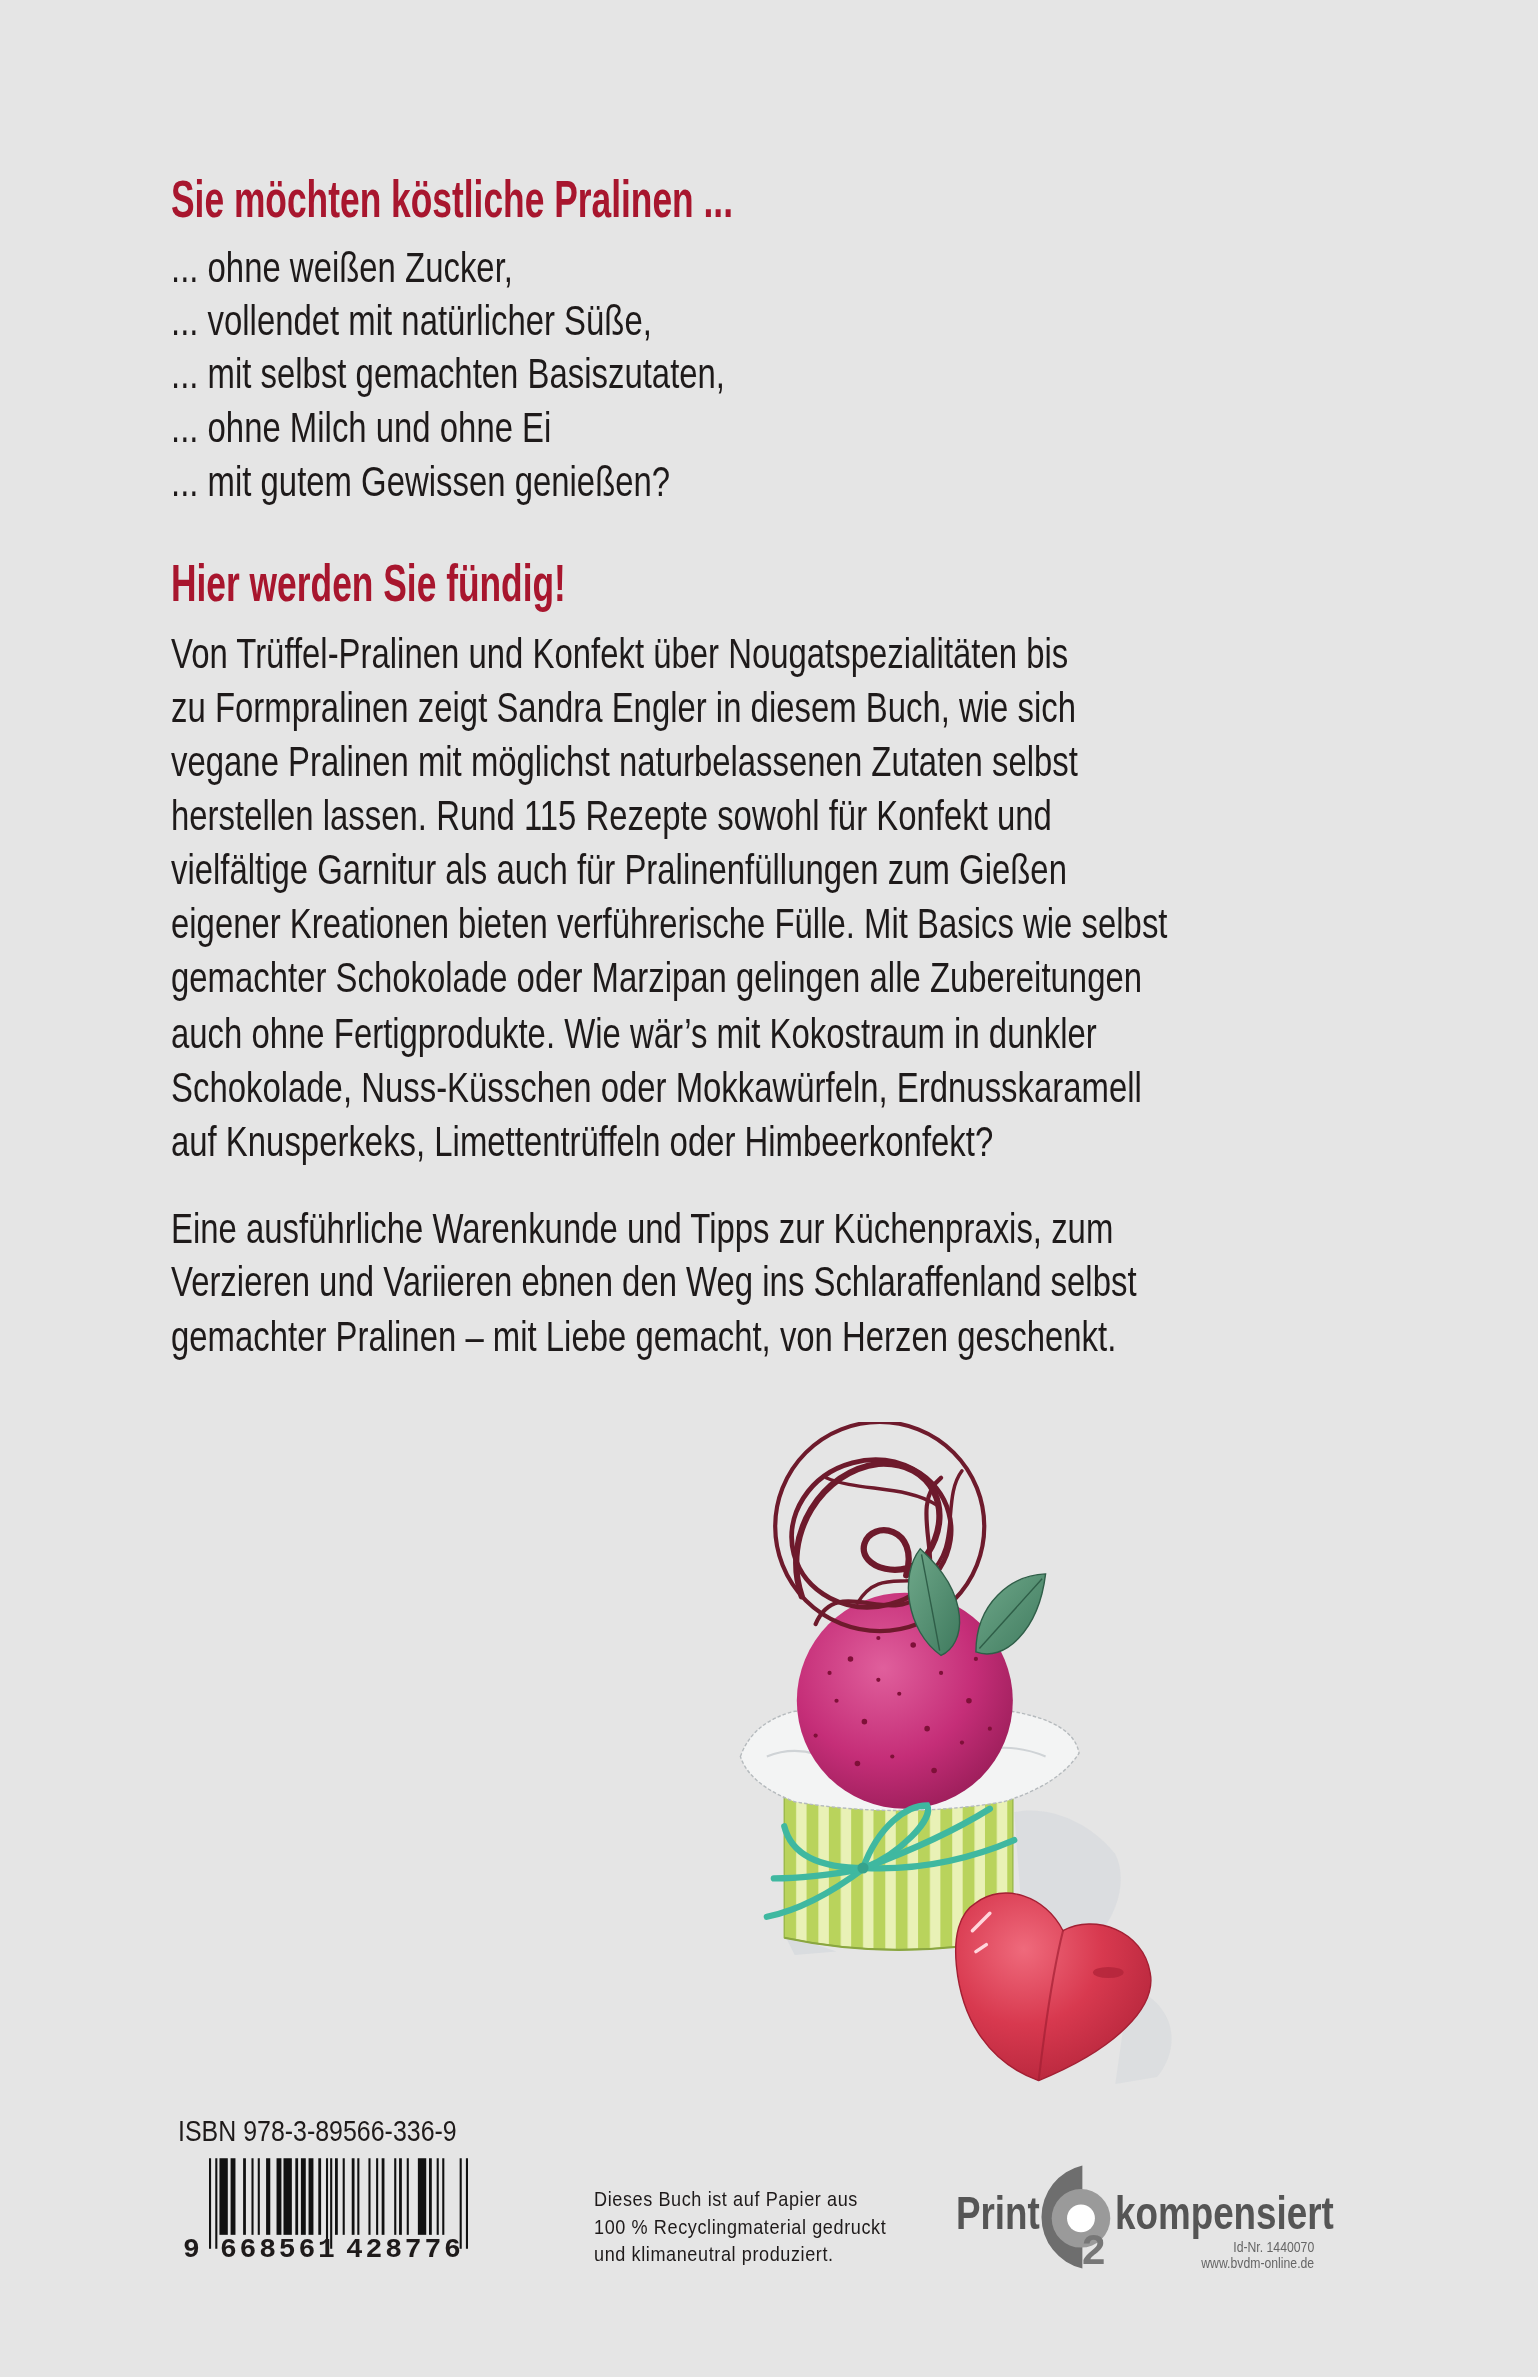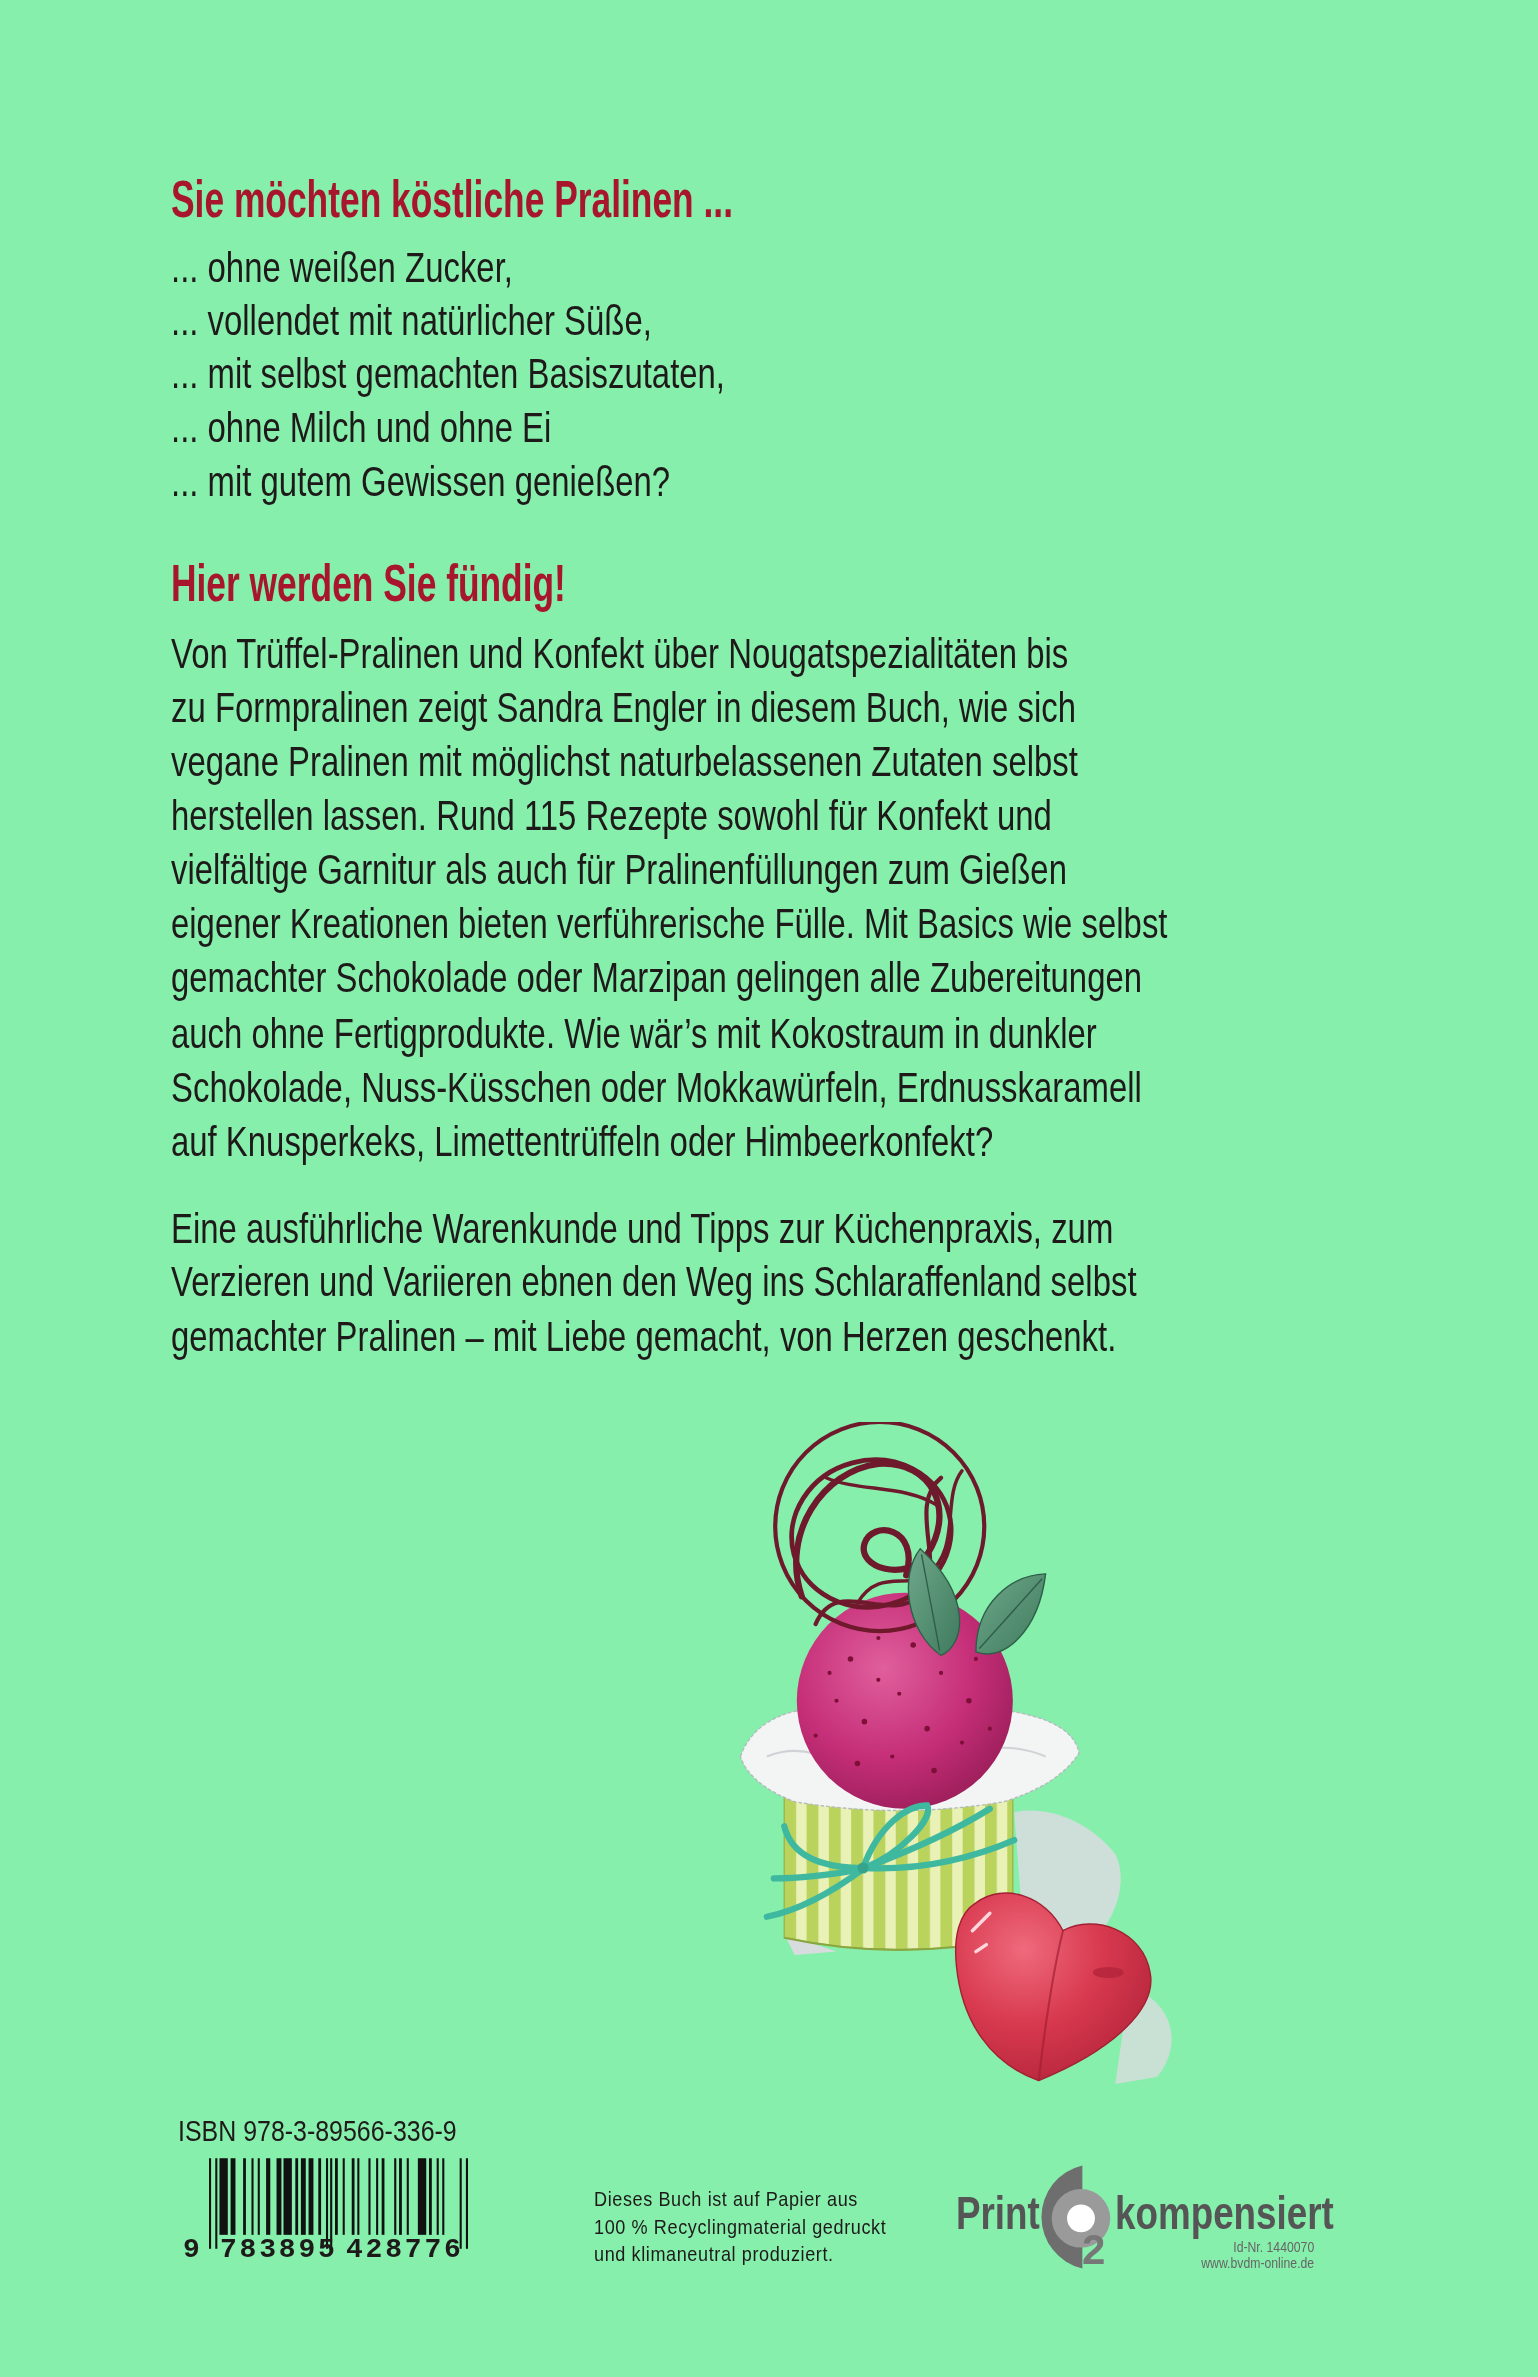--- a/index.html
+++ b/index.html
@@ -1,17 +1,17 @@
 <!DOCTYPE html>
 <html style="font-size:11px"><head>
 <meta charset="utf-8">
 <style>
   html, body { margin: 0; padding: 0; background: #ffffff; }
   body { width: 1538px; height: 2377px; position: relative; overflow: hidden; }
-  .page { position: absolute; left: 0; top: 0; width: 1538px; height: 2377px; background: #86efac; }
+  .page { position: absolute; left: 0; top: 0; width: 1538px; height: 2377px; background: #e5e5e5; }
   .line {
     position: absolute; left: 171px; white-space: nowrap;
     transform-origin: 0 0; line-height: 1.117;
     font-family: "Liberation Sans", sans-serif;
   }
   .h {
     font-size: 52px; font-weight: bold; color: #a8162e;
     transform: scaleX(0.68);
   }
   .b {
@@ -211,21 +211,21 @@
         <rect x="284" y="0" width="3" height="110"></rect>
       <rect x="300" y="0" width="12" height="110"></rect>
         <rect x="316" y="0" width="4" height="110"></rect>
       <rect x="327" y="0" width="3" height="110"></rect>
         <rect x="335" y="0" width="3" height="110"></rect>
       <rect x="360" y="0" width="3" height="130"></rect>
         <rect x="369" y="0" width="3" height="130"></rect>
     </g>
   </svg>
   <div class="barcode-digits" style="left:183px">9</div>
-  <div class="barcode-digits" style="left:220px; letter-spacing:2.8px">783895</div>
+  <div class="barcode-digits" style="left:220px; letter-spacing:2.8px">668561</div>
   <div class="barcode-digits" style="left:346px; letter-spacing:2.8px">428776</div>
 
   <div>
     <div class="note" style="top:2187px">Dieses Buch ist auf Papier aus</div>
     <div class="note" style="top:2215px">100 % Recyclingmaterial gedruckt</div>
     <div class="note" style="top:2242px">und klimaneutral produziert.</div>
   </div>
 
   <div>
     <div class="logo-word" style="left:956px; top:2188px">Print</div>

